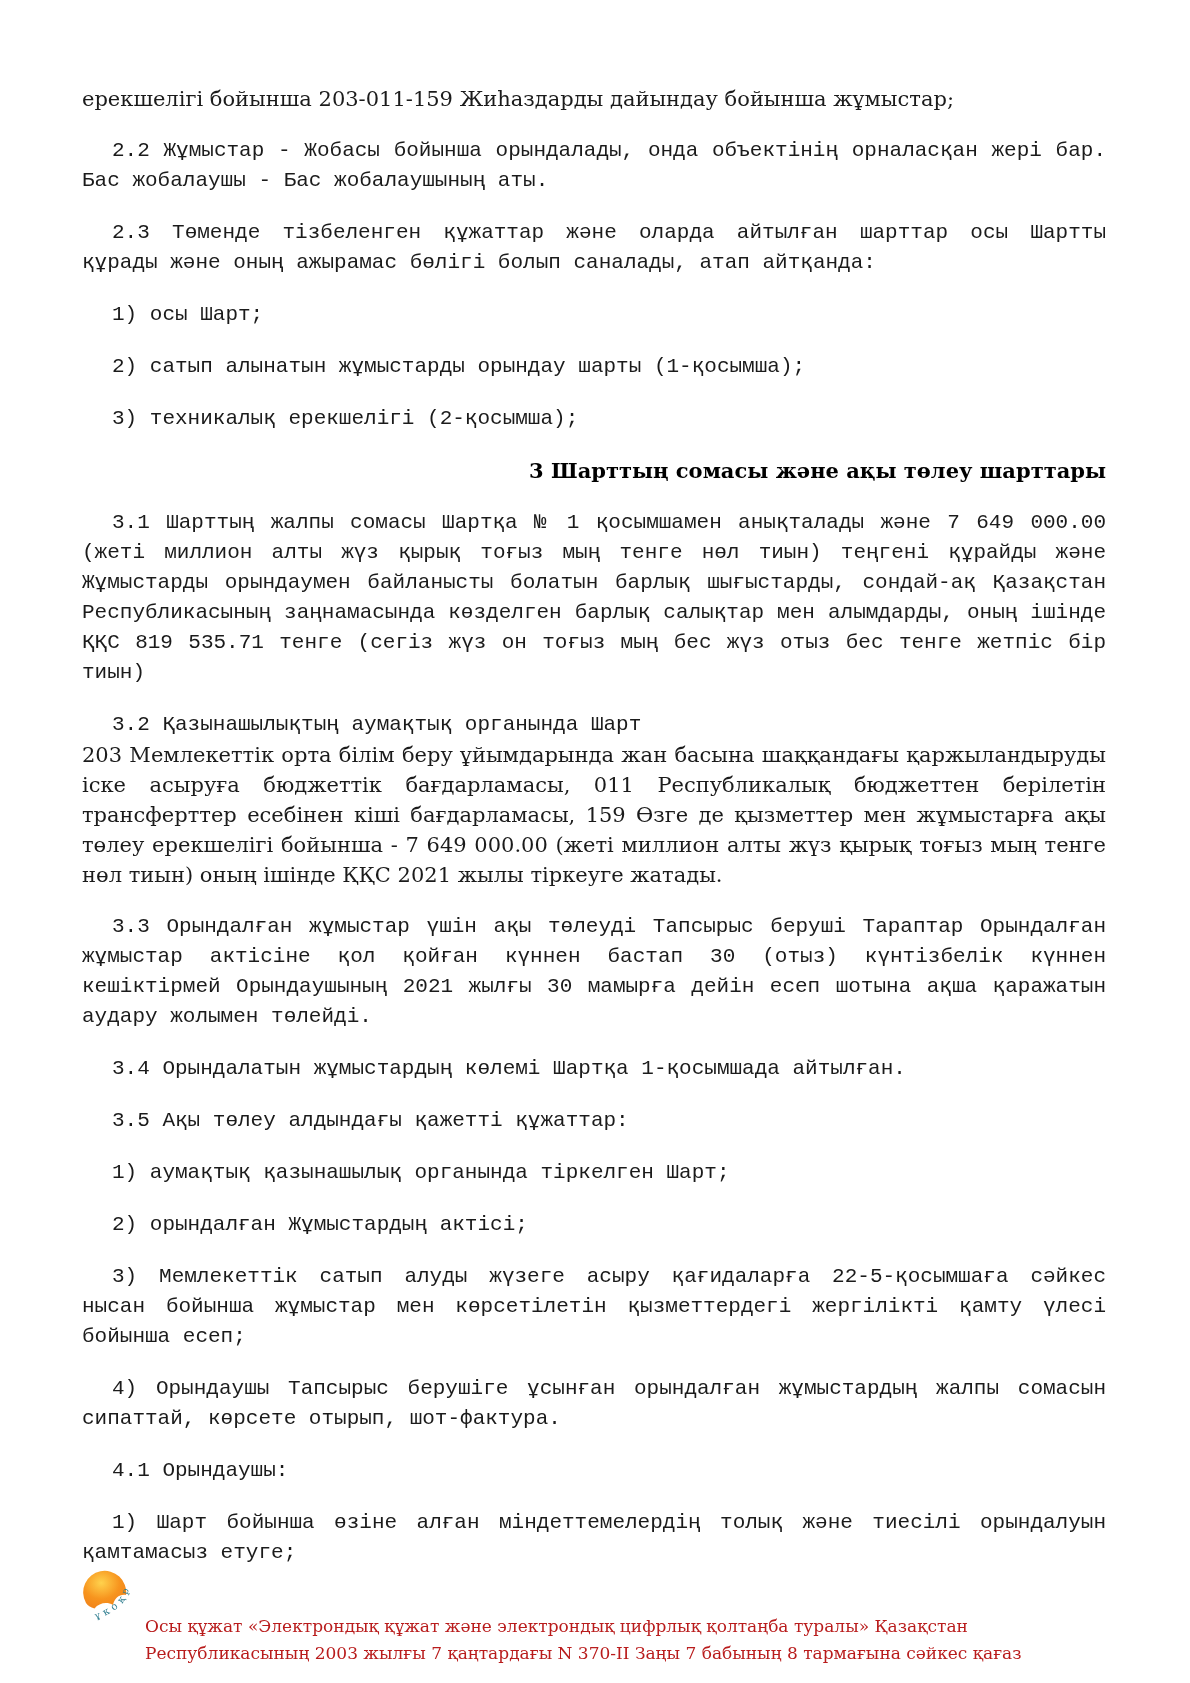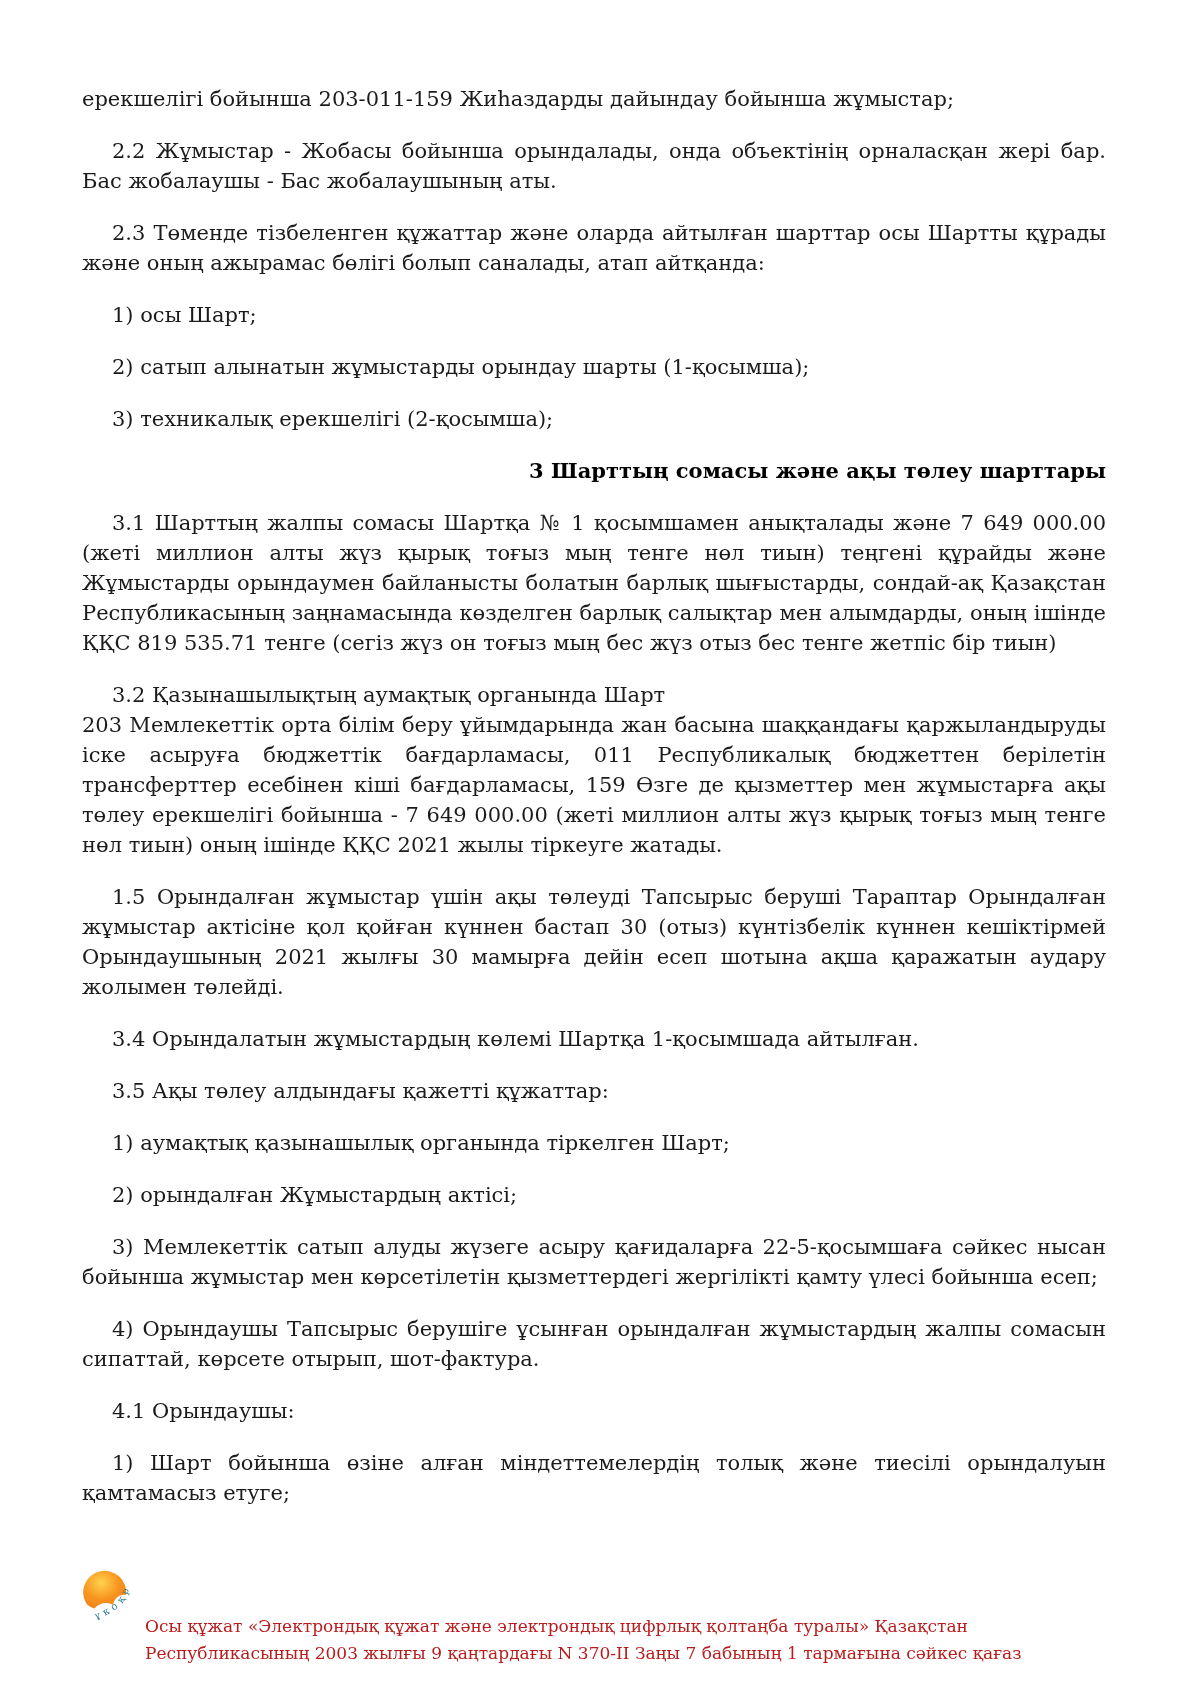--- a/index.html
+++ b/index.html
@@ -22,21 +22,21 @@
     left: 82px;
     top: 84px;
     width: 1024px;
     font-size: 21px;
     line-height: 30px;
     text-align: justify;
   }
   .content p {
     margin: 0 0 22px 0;
   }
-  p.indent { text-indent: 30px; }
+  p.indent { text-indent: 30px; font-family: Liberation Mono, monospace; }
   p.joined-top { margin-bottom: 0; }
   p.joined-bottom { text-indent: 0; }
   .section-heading {
     font-size: 21px;
     line-height: 30px;
     font-weight: bold;
     text-align: right;
     margin: 14px 0 22px 0;
     color: #000000;
   }
@@ -80,21 +80,21 @@
     <p class="indent">2) сатып алынатын жұмыстарды орындау шарты (1-қосымша);</p>
     <p class="indent">3) техникалық ерекшелігі (2-қосымша);</p>
 
     <div class="section-heading">3 Шарттың сомасы және ақы төлеу шарттары</div>
 
     <p class="indent">3.1 Шарттың жалпы сомасы Шартқа № 1 қосымшамен анықталады және 7 649 000.00 (жеті миллион алты жүз қырық тоғыз мың тенге нөл тиын) теңгені құрайды және Жұмыстарды орындаумен байланысты болатын барлық шығыстарды, сондай-ақ Қазақстан Республикасының заңнамасында көзделген барлық салықтар мен алымдарды, оның ішінде ҚҚС 819 535.71 тенге (сегіз жүз он тоғыз мың бес жүз отыз бес тенге жетпіс бір тиын)</p>
 
     <p class="indent joined-top">3.2 Қазынашылықтың аумақтық органында Шарт</p>
     <p class="joined-bottom">203 Мемлекеттік орта білім беру ұйымдарында жан басына шаққандағы қаржыландыруды іске асыруға бюджеттік бағдарламасы, 011 Республикалық бюджеттен берілетін трансферттер есебінен кіші бағдарламасы, 159 Өзге де қызметтер мен жұмыстарға ақы төлеу ерекшелігі бойынша - 7 649 000.00 (жеті миллион алты жүз қырық тоғыз мың тенге нөл тиын) оның ішінде ҚҚС 2021 жылы тіркеуге жатады.</p>
 
-    <p class="indent">1.5 Орындалған жұмыстар үшін ақы төлеуді Тапсырыс беруші Тараптар Орындалған жұмыстар актісіне қол қойған күннен бастап 30 (отыз) күнтізбелік күннен кешіктірмей Орындаушының 2021 жылғы 30 мамырға дейін есеп шотына ақша қаражатын аудару жолымен төлейді.</p>
+    <p class="indent">3.3 Орындалған жұмыстар үшін ақы төлеуді Тапсырыс беруші Тараптар Орындалған жұмыстар актісіне қол қойған күннен бастап 30 (отыз) күнтізбелік күннен кешіктірмей Орындаушының 2021 жылғы 30 мамырға дейін есеп шотына ақша қаражатын аудару жолымен төлейді.</p>
 
     <p class="indent">3.4 Орындалатын жұмыстардың көлемі Шартқа 1-қосымшада айтылған.</p>
 
     <p class="indent">3.5 Ақы төлеу алдындағы қажетті құжаттар:</p>
 
     <p class="indent">1) аумақтық қазынашылық органында тіркелген Шарт;</p>
     <p class="indent">2) орындалған Жұмыстардың актісі;</p>
     <p class="indent">3) Мемлекеттік сатып алуды жүзеге асыру қағидаларға 22-5-қосымшаға сәйкес нысан бойынша жұмыстар мен көрсетілетін қызметтердегі жергілікті қамту үлесі бойынша есеп;</p>
     <p class="indent">4) Орындаушы Тапсырыс берушіге ұсынған орындалған жұмыстардың жалпы сомасын сипаттай, көрсете отырып, шот-фактура.</p>
 
@@ -122,18 +122,18 @@
                C 8.5 41.5 5.5 39.5 4 37 Z" fill="url(#sunGrad)"></path>
       <text x="14" y="53" font-size="9" fill="#2E7D8F" font-family="DejaVu Serif, serif" transform="rotate(-18 14 53)">ұ</text>
       <text x="23" y="50" font-size="10" fill="#2E7D8F" font-family="DejaVu Serif, serif" transform="rotate(-30 23 50)">к</text>
       <text x="32" y="45" font-size="10" fill="#2E7D8F" font-family="DejaVu Serif, serif" transform="rotate(-42 32 45)">о</text>
       <text x="40" y="38" font-size="10" fill="#2E7D8F" font-family="DejaVu Serif, serif" transform="rotate(-55 40 38)">қ</text>
       <text x="45" y="29" font-size="9" fill="#2E7D8F" font-family="DejaVu Serif, serif" transform="rotate(-70 45 29)">р</text>
     </svg>
 
     <div class="footer-text">
       <div class="footer-line">Осы құжат «Электрондық құжат және электрондық цифрлық қолтаңба туралы» Қазақстан</div>
-      <div class="footer-line">Республикасының 2003 жылғы 9 қаңтардағы N 370-II Заңы 7 бабының 1 тармағына сәйкес қағаз</div>
+      <div class="footer-line">Республикасының 2003 жылғы 7 қаңтардағы N 370-II Заңы 7 бабының 8 тармағына сәйкес қағаз</div>
     </div>
 
   </div>
 
 </div>
 
 </body></html>

